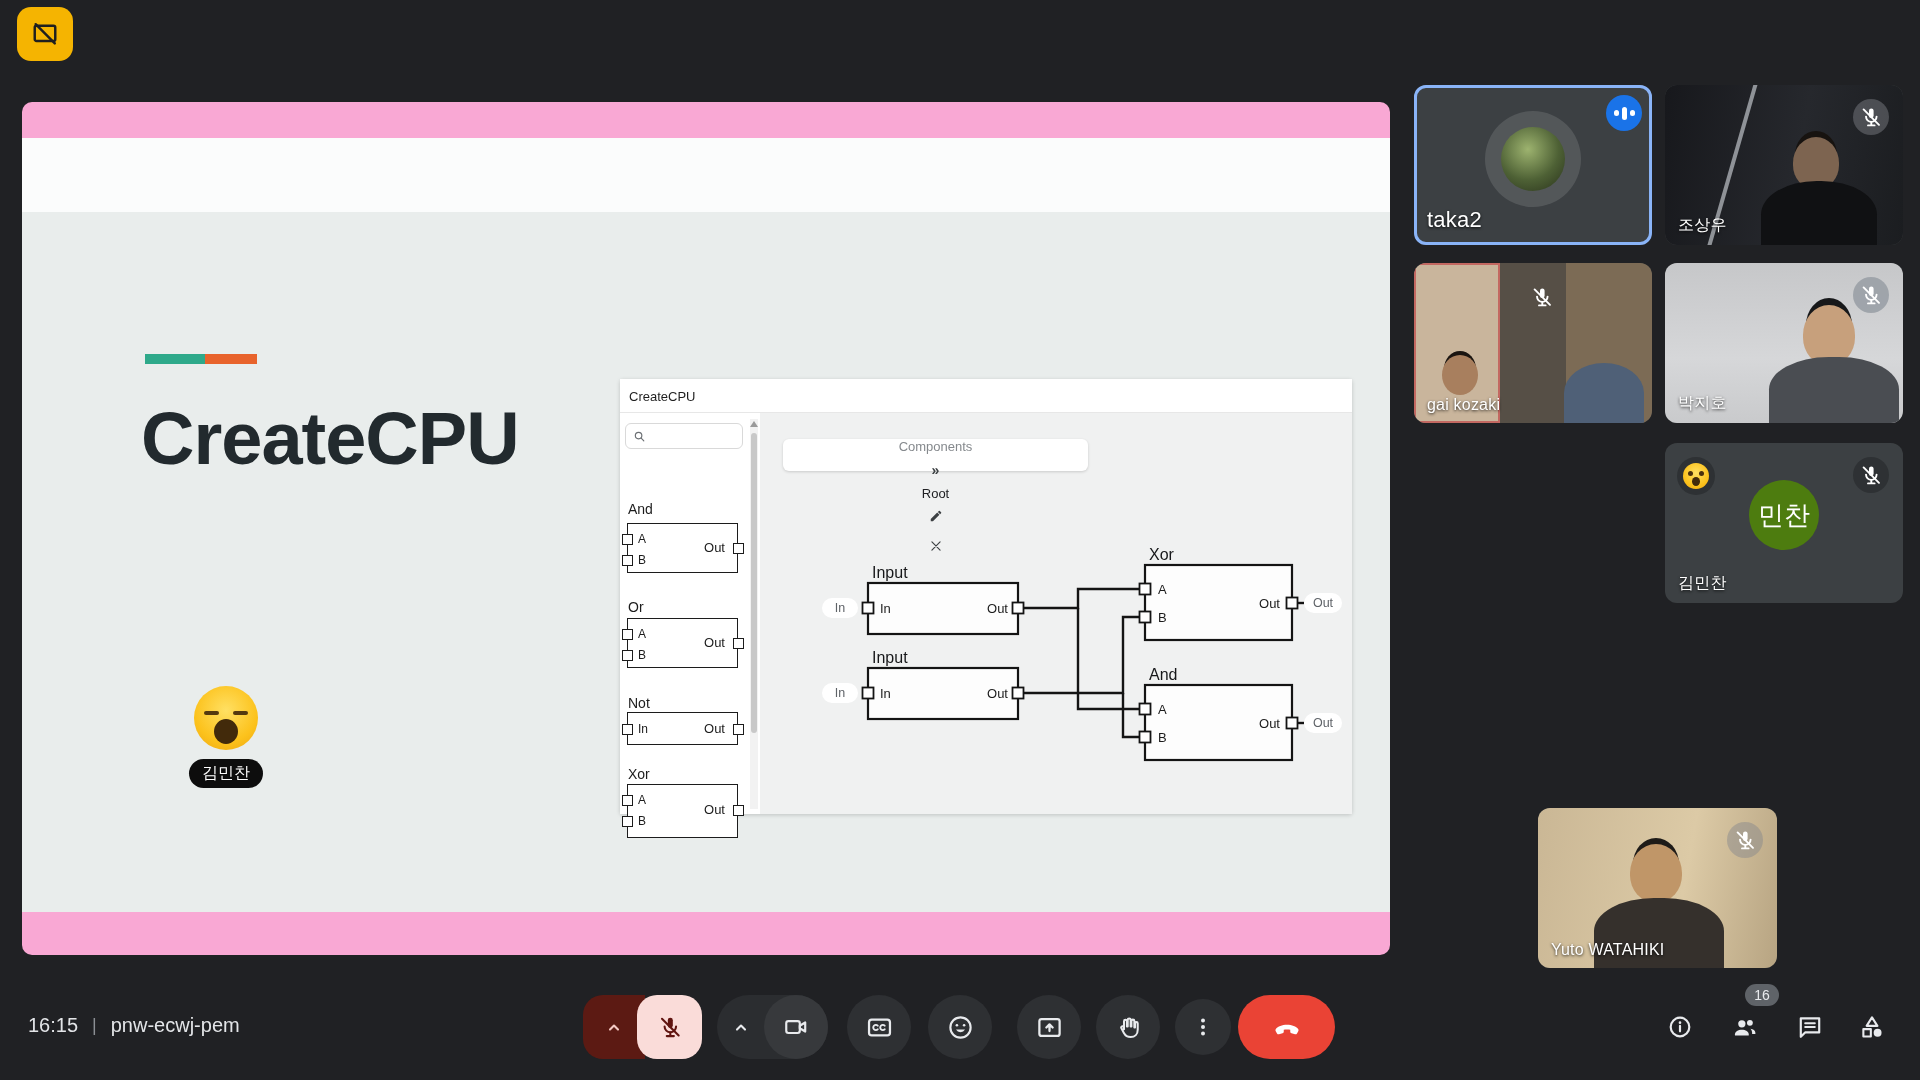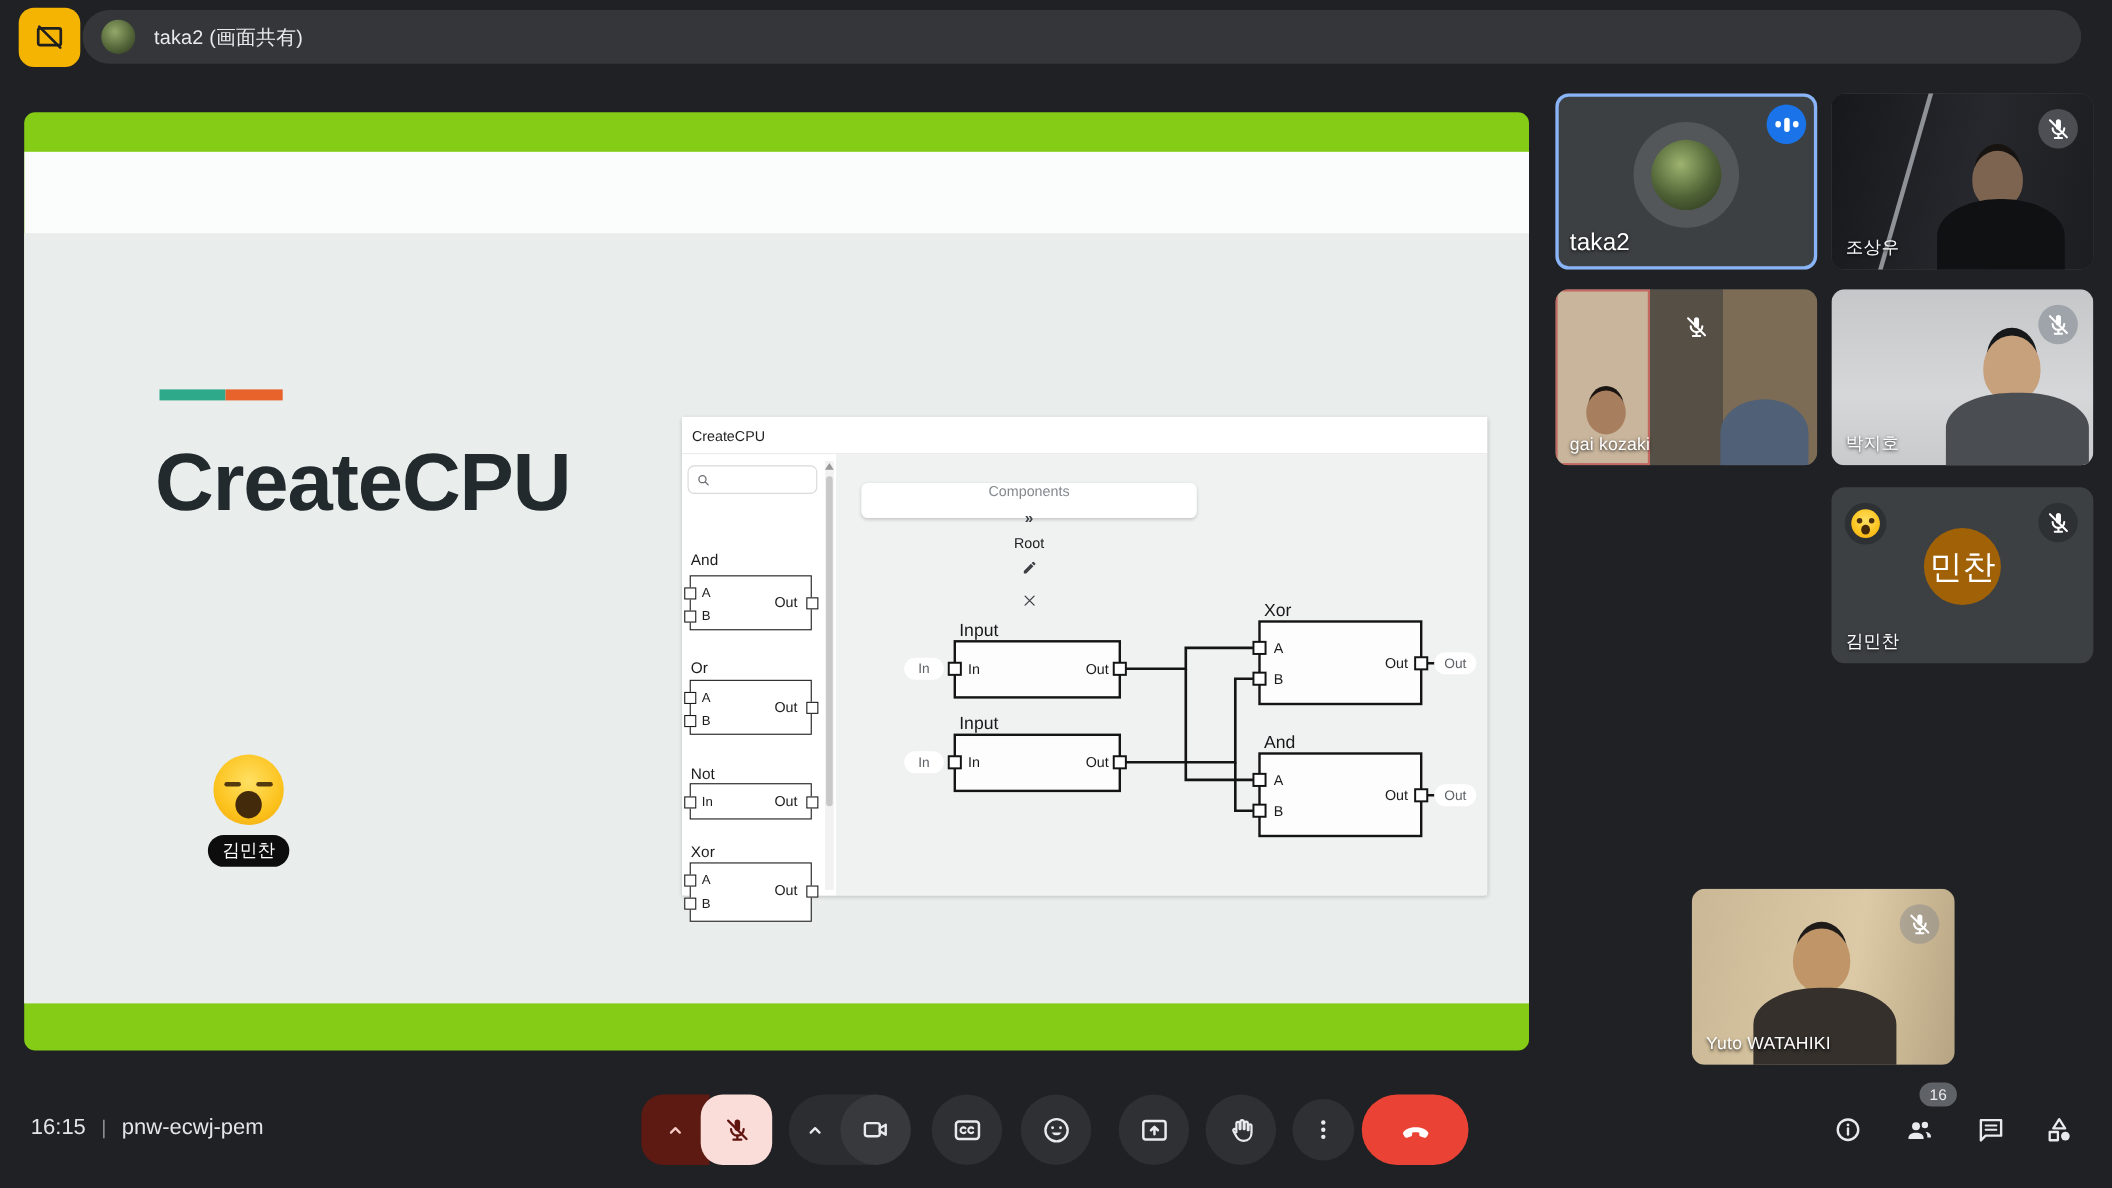--- a/index.html
+++ b/index.html
@@ -11,21 +11,21 @@
   
   .present-btn { left:17px; top:7px; width:56px; height:54px; border-radius:14px;
                  background:#f5b401; display:flex; align-items:center; justify-content:center; }
   .share-chip { left:75px; top:9px; width:1817px; height:49px; border-radius:25px;
                 background:#343639; display:flex; align-items:center; padding-left:17px; }
   .share-avatar { width:31px; height:31px; border-radius:50%;
                   background:radial-gradient(circle at 40% 35%, #93a86a, #55673a 55%, #2b351e); }
   .share-title { color:#e8eaed; font-size:18px; font-weight:500; margin-left:17px; letter-spacing:.2px; }
 
   
-  .screen { left:22px; top:102px; width:1368px; height:853px; background:#84cc16;
+  .screen { left:22px; top:102px; width:1368px; height:853px; background:#f9a8d4;
             border-radius:10px; overflow:hidden; }
   .slide { position:absolute; left:0; top:36px; width:1368px; height:774px; background:#fbfcfc; }
   .slide-gray { position:absolute; left:0; top:74px; width:1368px; height:700px; background:#e9edec; }
   .deco { position:absolute; left:123px; top:216px; width:112px; height:10px; display:flex; }
   .deco .t { width:60px; height:10px; }
   .deco .o { width:52px; height:10px; }
   .slide-title { position:absolute; left:119px; top:258px; font-size:74px; font-weight:700;
                  color:#222a2e; letter-spacing:-1px; }
 
   
@@ -83,22 +83,22 @@
   .mic.plain   { background:transparent; }
   .audio-ind { position:absolute; top:10px; right:10px; width:36px; height:36px; border-radius:50%;
                background:#1a73e8; display:flex; align-items:center; justify-content:center; gap:3px; }
   .audio-ind i { display:block; width:5px; border-radius:3px; background:#fff; }
   .audio-ind i:nth-child(1){height:6px;} .audio-ind i:nth-child(2){height:13px;} .audio-ind i:nth-child(3){height:6px;}
   .avatar-ring { position:absolute; left:50%; top:74px; transform:translate(-50%,-50%);
                  width:96px; height:96px; border-radius:50%; background:rgba(255,255,255,.12);
                  display:flex; align-items:center; justify-content:center; }
   .avatar-img { width:64px; height:64px; border-radius:50%;
                 background:radial-gradient(circle at 42% 35%, #9db36f, #4e6135 55%, #28311b); }
-  .avatar-name { width:70px; height:70px; border-radius:50%; background:#a16207; color:#fff;
-                 font-size:30px; display:flex; align-items:center; justify-content:center;
+  .avatar-name { width:70px; height:70px; border-radius:50%; background:#4d7c0f; color:#fff;
+                 font-size:26px; display:flex; align-items:center; justify-content:center;
                  position:absolute; left:50%; top:72px; transform:translate(-50%,-50%); }
   .tile-react { position:absolute; left:12px; top:14px; width:38px; height:38px; border-radius:50%;
                 background:#2e3134; display:flex; align-items:center; justify-content:center; }
   .mini-face { width:26px; height:26px; border-radius:50%;
                background:radial-gradient(circle at 50% 38%, #ffe063, #fcc21c 62%, #eda511); position:relative; }
   .mini-face .eL,.mini-face .eR { position:absolute; top:8px; width:5px; height:5px; border-radius:50%; background:#4a300d; }
   .mini-face .eL { left:5px; } .mini-face .eR { right:5px; }
   .mini-face .mouth { position:absolute; left:9px; top:14px; width:8px; height:9px; border-radius:50%; background:#422a0b; }
 
   
@@ -175,24 +175,20 @@
 <div id="app">
 
   <div class="abs present-btn">
     <span>
       <svg width="28" height="28" viewBox="0 0 24 24" fill="none" stroke="#1f1f1f" stroke-width="2.1" stroke-linejoin="round">
         <rect x="3.2" y="5" width="17.6" height="13" rx="1.5"></rect>
         <path d="M4 3.6 20.4 20" stroke-linecap="round"></path>
       </svg>
     </span>
   </div>
-  <div class="abs share-chip">
-    <span class="share-avatar"></span>
-    <span class="share-title">taka2 (画面共有)</span>
-  </div>
 
   <div class="abs screen">
     <div class="slide">
       <div class="slide-gray"></div>
       <div class="deco">
         <span class="t" style="background:#2ea98a"></span>
           <span class="o" style="background:#e8632c"></span>
       </div>
       <div class="slide-title">CreateCPU</div>
 

